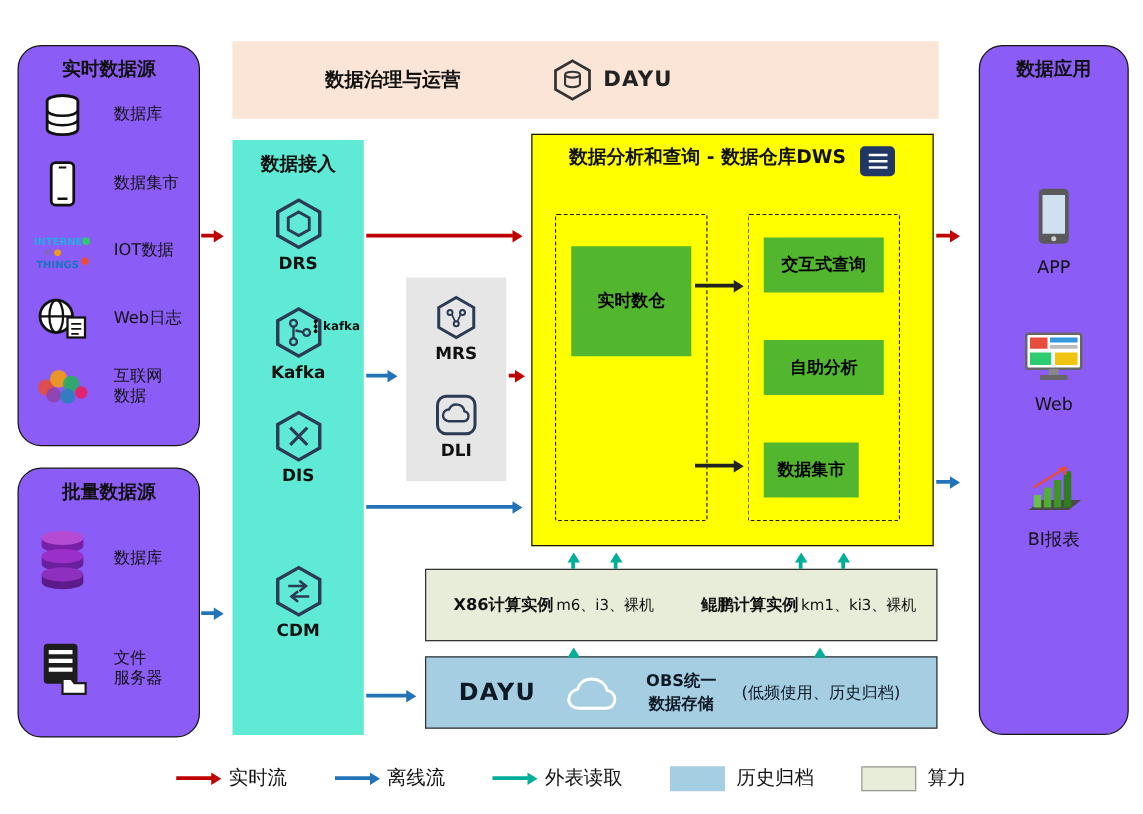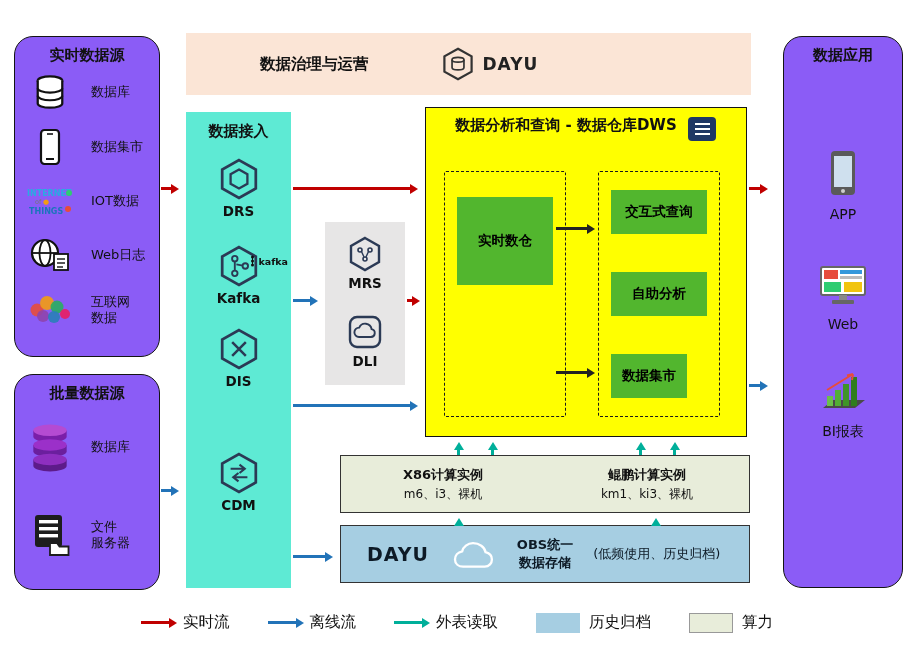--- a/index.html
+++ b/index.html
@@ -20,21 +20,21 @@
 .svc{position:absolute;width:100%;text-align:center}
 .svc .nm{font-size:13.5px;font-weight:700;margin-top:3px;color:#111}
 .kafka-mark{position:absolute;right:3px;top:10px;display:flex;align-items:center;gap:2px;font-size:9.5px;font-weight:700;color:#111}
 .graybox{position:absolute;background:#e7e6e6}
 .dws{position:absolute;background:#ffff00;border:1.6px solid #141414}
 .dws-title{display:flex;justify-content:center;align-items:flex-start;gap:10px;padding-top:8px;font-size:15px;font-weight:700;color:#111}
 .dashed{position:absolute;border:1.8px dashed #1a1a1a;border-radius:2px}
 .gmod{position:absolute;background:#52b62e;display:flex;align-items:center;justify-content:center;font-size:13.5px;font-weight:700;color:#000000}
 .belt{position:absolute;border:1.2px solid #333}
 .compute{display:flex}
-.ccell{flex:1;display:flex;flex-direction:column;align-items:center;justify-content:center;gap:2px}
+.ccell{flex:1;display:flex;align-items:center;justify-content:center;gap:2px}
 .ct{font-size:13px;font-weight:700;color:#111}
 .cs{font-size:12px;color:#111}
 .storage{display:flex;align-items:center;padding-left:26px;gap:20px;background:#a6cee2}
 .hdfs{font-size:19px;font-weight:700;letter-spacing:1px;color:#0d1a26}
 .obs{font-size:13px;font-weight:700;text-align:center;color:#0d1a26}
 .note{font-size:13px;color:#0d1a26}
 .app-item{position:absolute;width:100%;text-align:center}
 .app-item .lbl2{font-size:14px;color:#111;margin-top:5px}
 .harrow{position:absolute;height:3px;background:var(--c)}
 .harrow::after{content:"";position:absolute;right:-8px;top:50%;transform:translateY(-50%);border:5px solid transparent;border-left:8px solid var(--c)}

